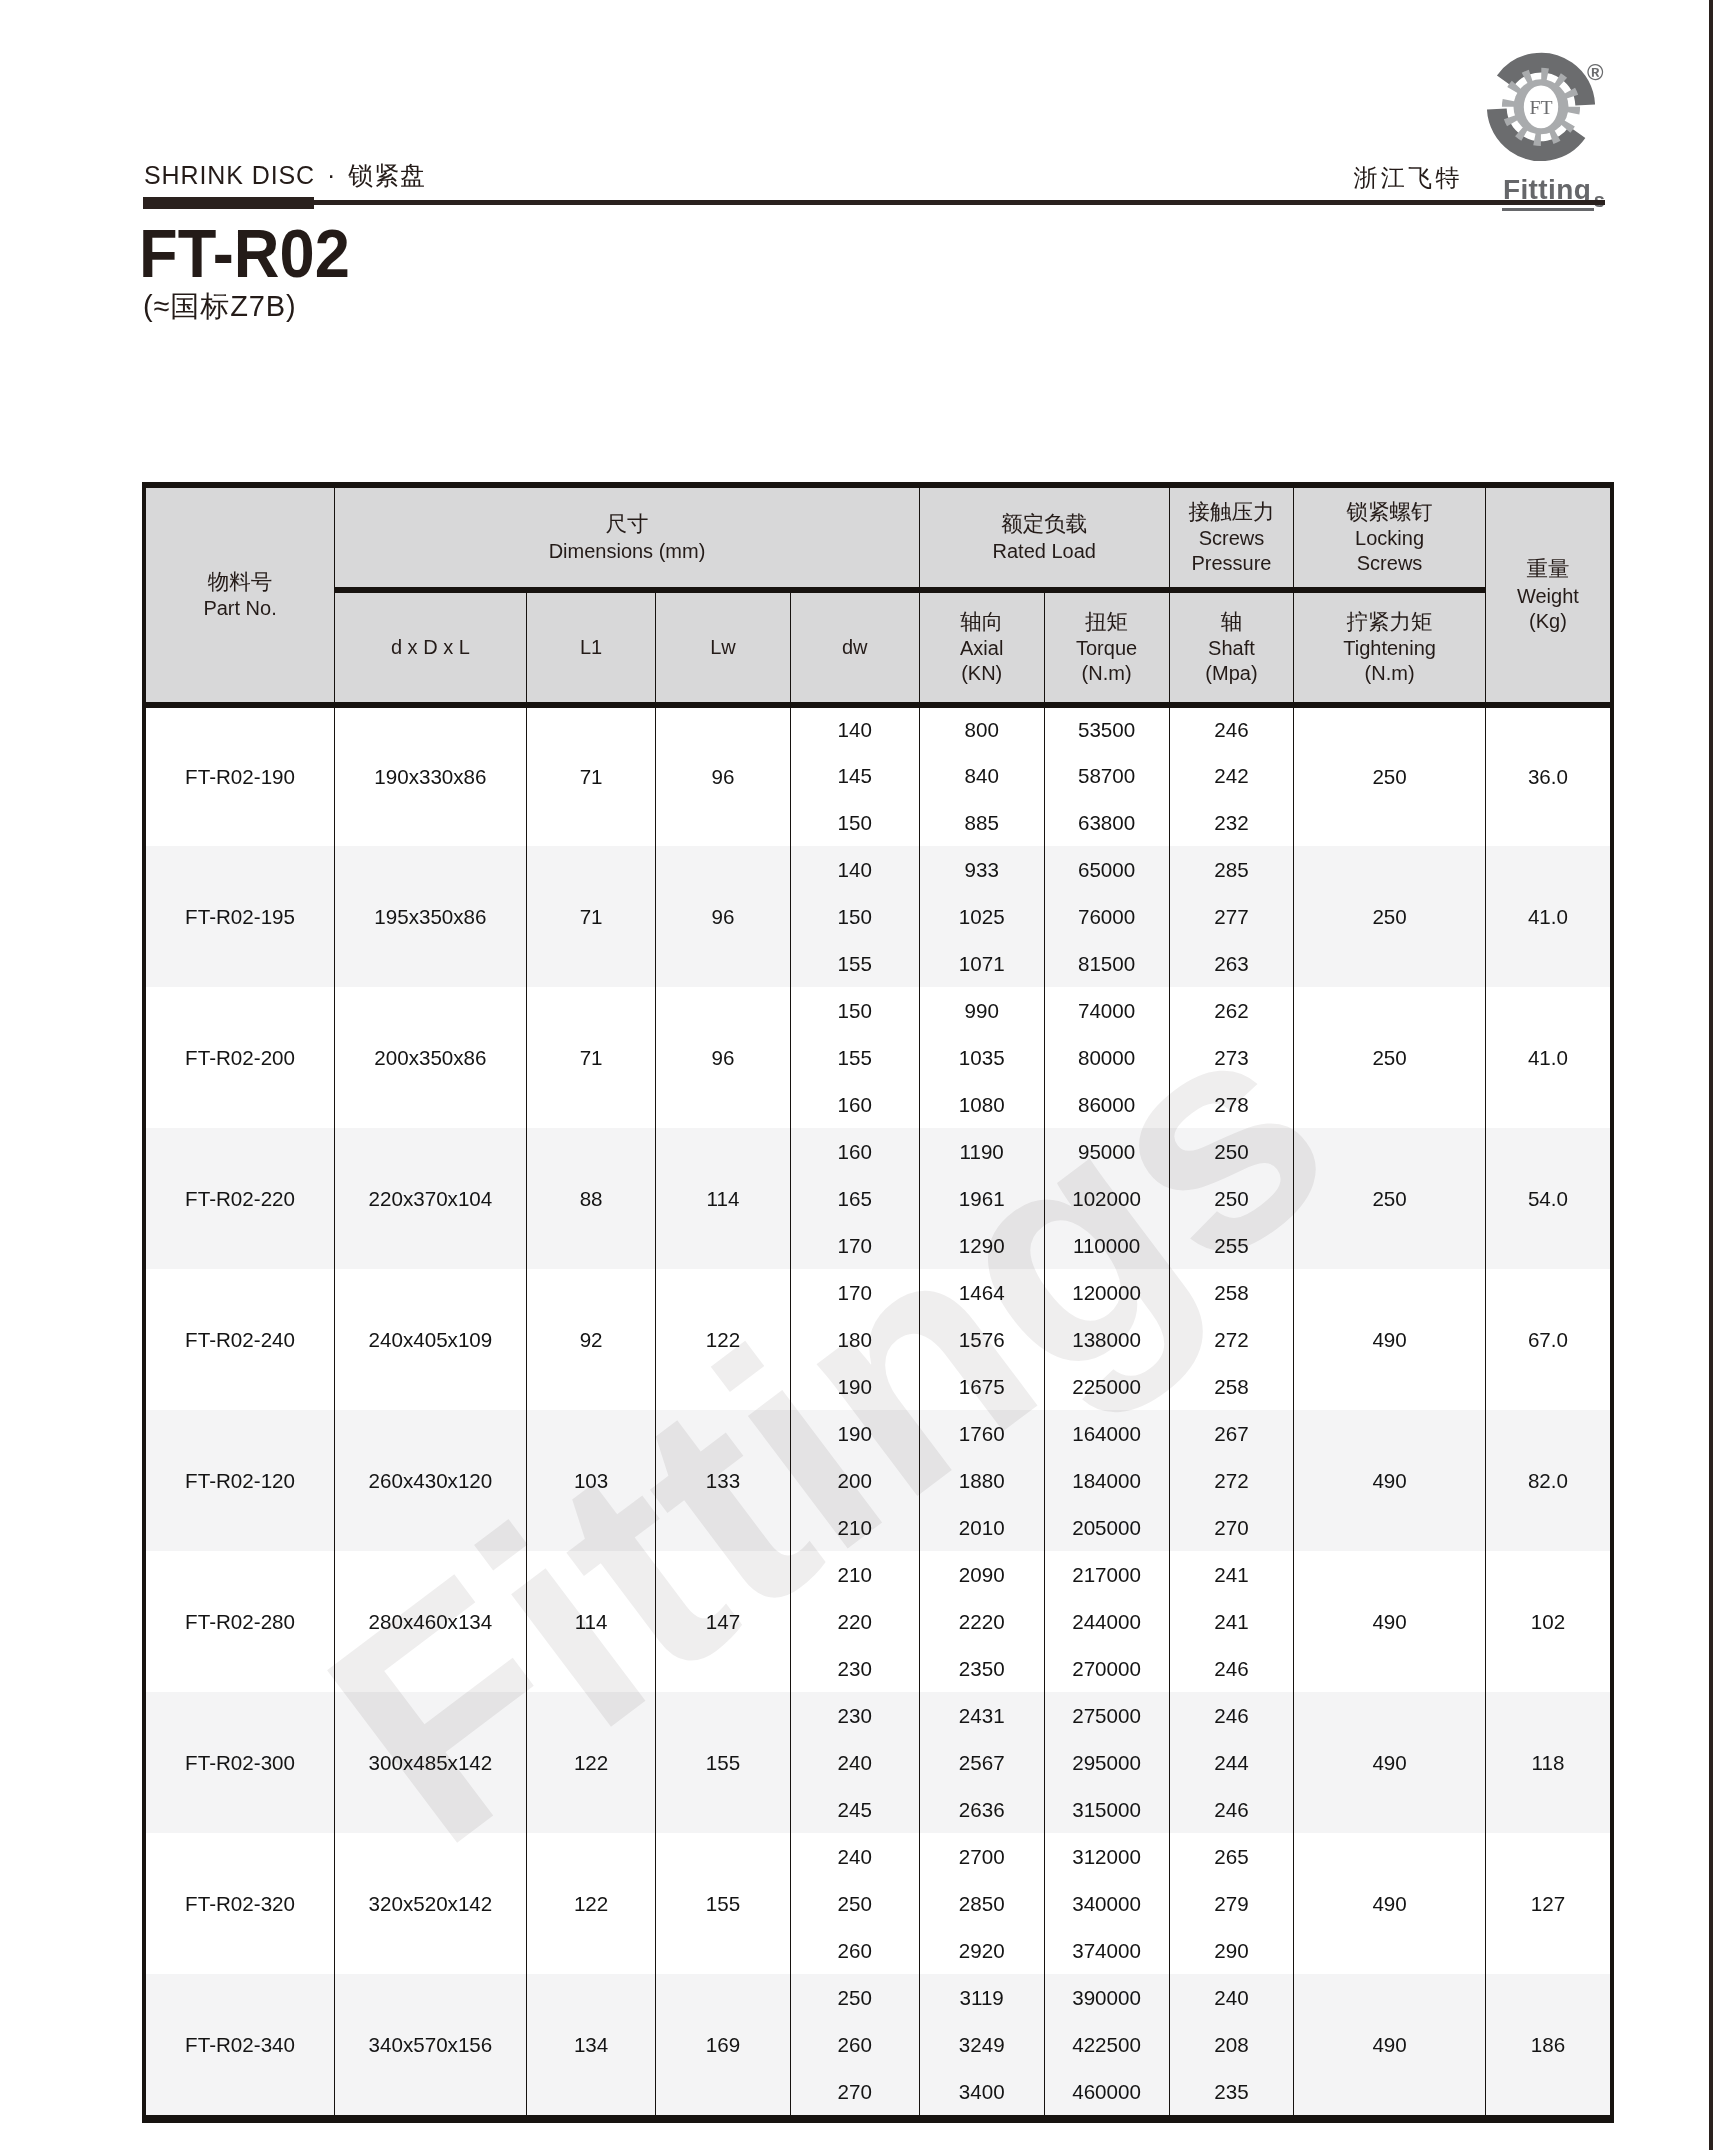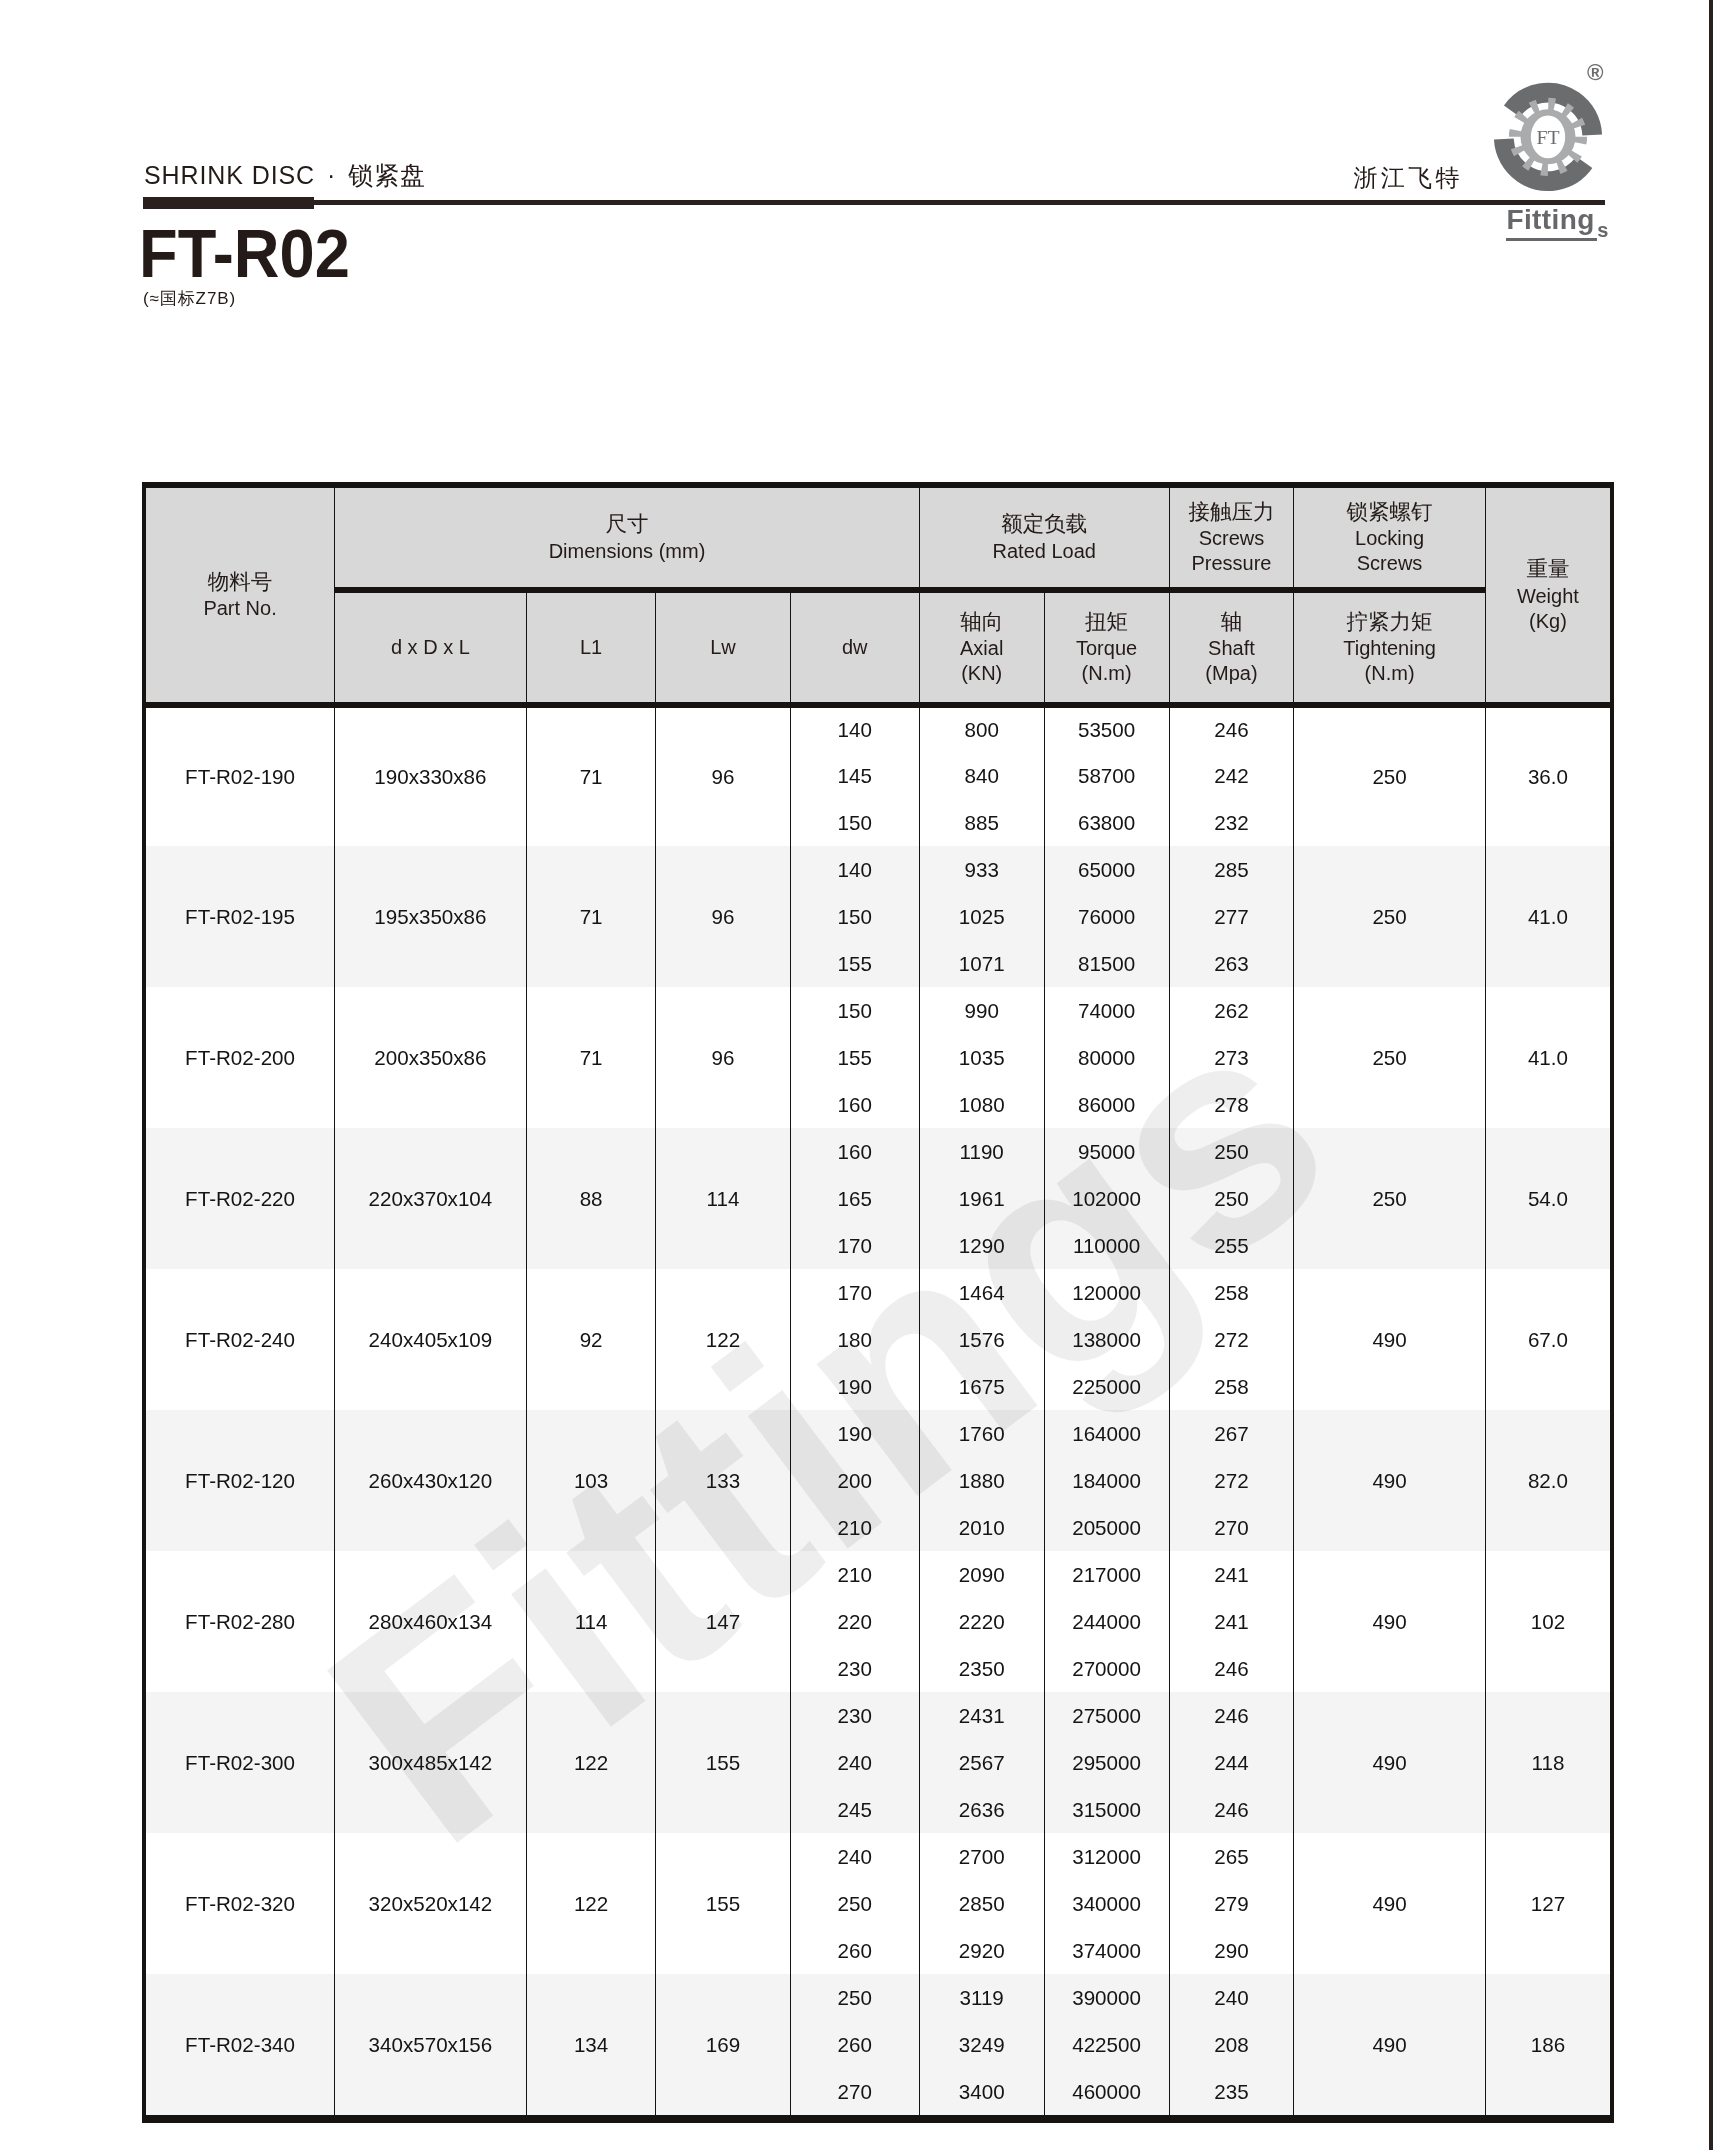--- a/index.html
+++ b/index.html
@@ -8,36 +8,36 @@
     font-family:"Liberation Sans", sans-serif; color:#241b18; overflow:hidden;
   }
   
   .edge-line { position:absolute; left:1709px; top:0; width:3.9px; height:2317px; background:#2a211e; }
 
   
   .section-header { position:absolute; left:144px; top:159px; font-size:25px; font-weight:normal; letter-spacing:0.9px; white-space:nowrap; }
   .section-header .dot { margin:0 12px; }
   .brand-cn { position:absolute; left:1325px; top:162px; width:138px; font-size:24px; letter-spacing:3.4px; text-align:right; white-space:nowrap; }
 
-  .logo { position:absolute; left:1483px; top:70px; width:129px; text-align:center; }
+  .logo { position:absolute; left:1483px; top:40px; width:129px; }
   .logo-graphic { position:relative; display:inline-block; }
   .logo-r { position:absolute; left:1587px; top:60px; font-size:22.4px; color:#6b6c6e; font-weight:bold; }
   .logo-word { margin-top:0.9px; white-space:nowrap; }
   .wordmark { display:inline-block; font-size:28px; font-weight:bold; color:#66676a; letter-spacing:0.4px;
               border-bottom:3.9px solid #66676a; padding:0 2.6px 1.7px 0.9px;margin-left:19px; }
   .wm-s { font-size:20px; font-weight:bold; color:#66676a; vertical-align:-7.7px; }
 
   
   .rule-thin  { position:absolute; left:143px; top:200px; width:1462px; height:5.2px; background:#2a211e; }
   .rule-thick { position:absolute; left:143px; top:197px; width:171px; height:12px; background:#2a211e; }
 
   
   .model-title { position:absolute; left:139px; top:214px; font-size:68px; font-weight:bold; letter-spacing:0;
                  transform:scaleX(0.93); transform-origin:left top; white-space:nowrap; }
-  .model-subtitle { position:absolute; left:143px; top:287px; font-size:17px; letter-spacing:0.9px; white-space:nowrap; }
+  .model-subtitle { position:absolute; left:143px; top:287px; font-size:29px; letter-spacing:0.9px; white-space:nowrap; }
 
   
   .table-wrap { position:absolute; left:142px; top:482px; width:1466px;
                 border:3px solid #171310; border-top-width:6px; border-bottom-width:8.6px; }
   table.spec { width:100%; border-collapse:collapse; table-layout:fixed; }
   .spec th, .spec td { border-left:1.3px solid #171310; border-right:1.3px solid #171310;
                        text-align:center; vertical-align:middle; padding:0; }
   .spec thead th { background:#d8d8d9; font-weight:normal; }
   tr.h1 { height:102px; }
   tr.h2 { height:115px; }

